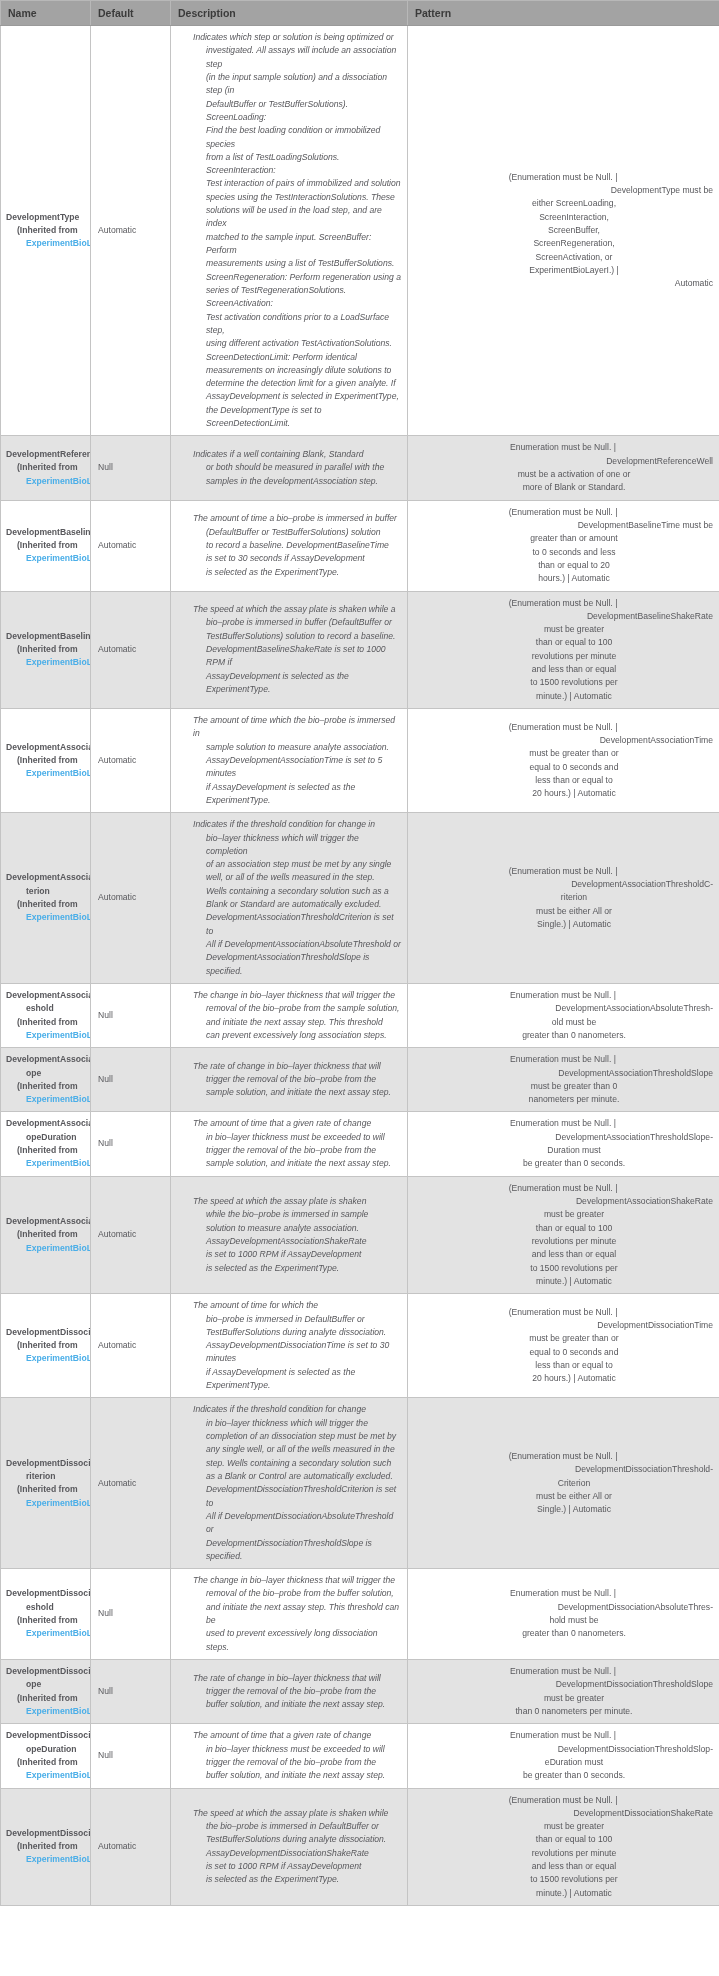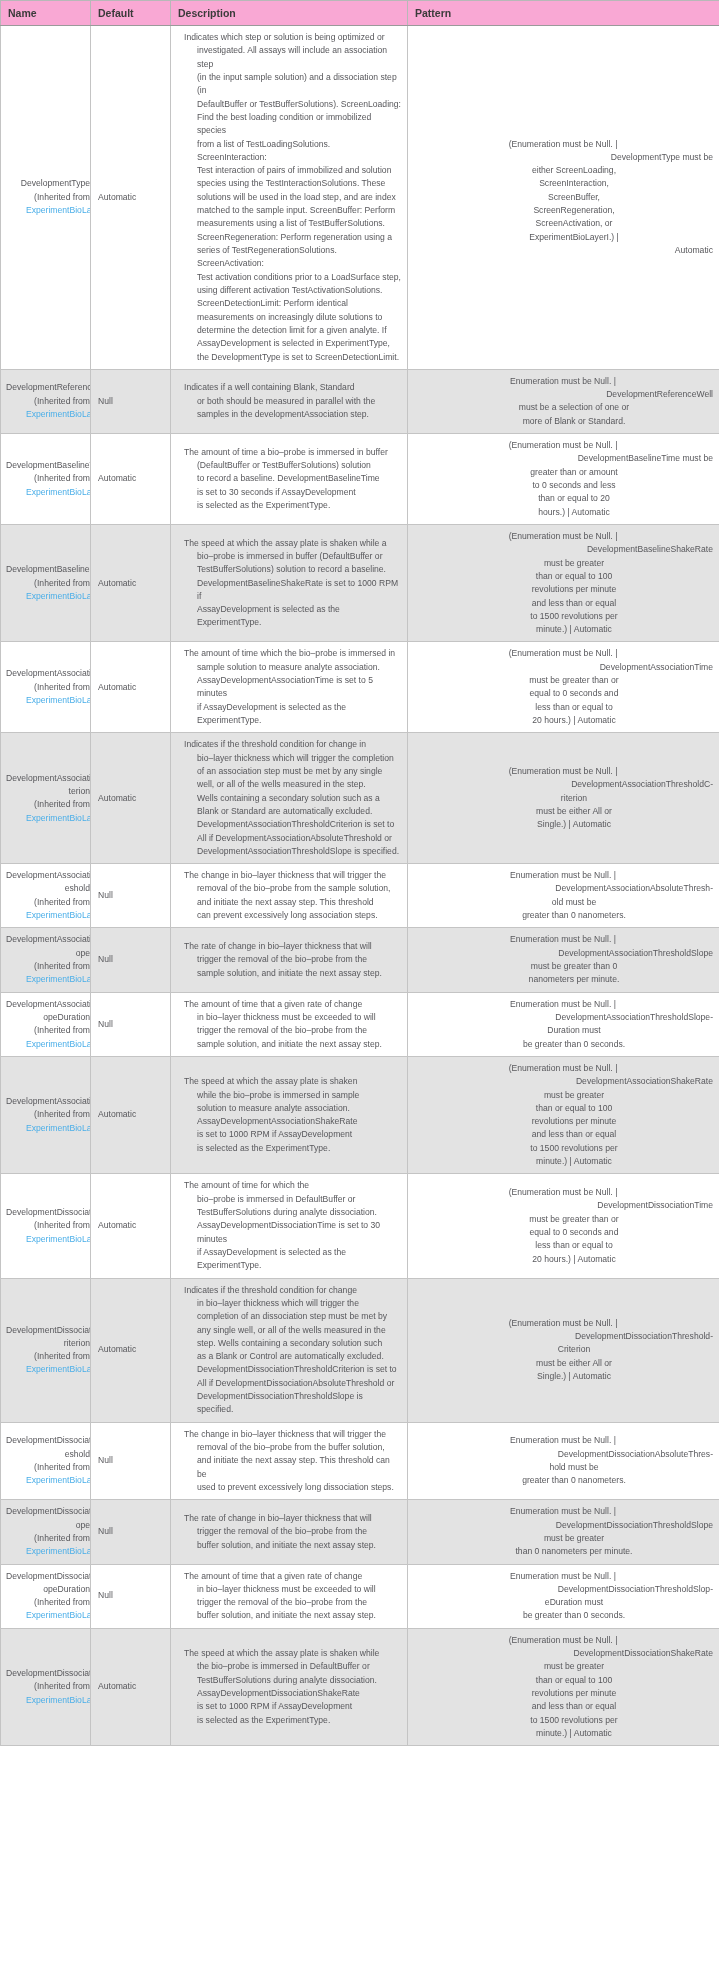--- a/index.html
+++ b/index.html
@@ -17,21 +17,21 @@
     border: 1px solid #b8b8b8;
   }
 
   
   col.c-name    { width: 90px;  }
   col.c-default { width: 80px;  }
   col.c-desc    { width: 237px; }
   col.c-pattern { width: 312px; }
 
   thead th {
-    background: #f9a8d4;
+    background: #a3a3a3;
     border: 1px solid #b8b8b8;
     border-bottom: 1px solid #9a9a9a;
     text-align: left;
     vertical-align: middle;
     font-size: 10.5px;
     font-weight: bold;
     color: #3b3b3b;
     padding: 6px 7px;
     height: 22px;
     white-space: nowrap;
@@ -47,37 +47,38 @@
     font-size: 8.6px;
     line-height: 1.55;
     color: #58585c;
     padding: 5px 6px;
     overflow: hidden;
   }
 
   td.cell-name {
     white-space: nowrap;
     overflow: hidden;
-    text-align: right;
+    text-align: left;
     padding-left: 5px;
     padding-right: 0;
+    font-weight: bold;
   }
   td.cell-name .nm-line { display: block; }
   td.cell-name .nm-line.ind1 { padding-left: 11px; }
   td.cell-name .nm-line.ind2 { padding-left: 20px; }
   td.cell-name .nm-link { color: #4aaee8; }
 
   td.cell-default {
     font-size: 8.6px;
     text-align: left;
     padding-left: 7px;
     white-space: nowrap;
   }
 
-  td.cell-desc { padding-left: 13px; padding-right: 6px; }
+  td.cell-desc { padding-left: 22px; padding-right: 6px; font-style: italic; }
   td.cell-desc .ln { display: block; }
   td.cell-desc .ln.ind { padding-left: 13px; }
 
   td.cell-pattern { text-align: center; padding-left: 5px; }
   td.cell-pattern .ln { display: block; }
   td.cell-pattern .ln.i1 { padding-left: 9px; text-align: right; }
   td.cell-pattern .ln.i2 { padding-left: 22px; }
 </style>
 </head>
 <body>
@@ -147,21 +148,21 @@
         </td>
         <td class="cell-default">Null</td>
         <td class="cell-desc">
           <span class="ln">Indicates if a well containing Blank, Standard</span>
           <span class="ln ind">or both should be measured in parallel with the</span>
           <span class="ln ind">samples in the developmentAssociation step.</span>
         </td>
         <td class="cell-pattern">
           <span class="ln">Enumeration must be Null. |</span>
           <span class="ln i1">DevelopmentReferenceWell</span>
-          <span class="ln i2">must be a selection of one or</span>
+          <span class="ln i2">must be a activation of one or</span>
           <span class="ln i2">more of Blank or Standard.</span>
         </td>
       </tr>
       <tr class="row-odd">
         <td class="cell-name" title="DevelopmentBaselineTime (Inherited from ExperimentBioLayerInterferometry)">
           <span class="nm-line">DevelopmentBaselineT</span>
           <span class="nm-line ind1">(Inherited from</span>
           <span class="nm-line ind2"><span class="nm-link">ExperimentBioLayerI</span></span>
         </td>
         <td class="cell-default">Automatic</td>

